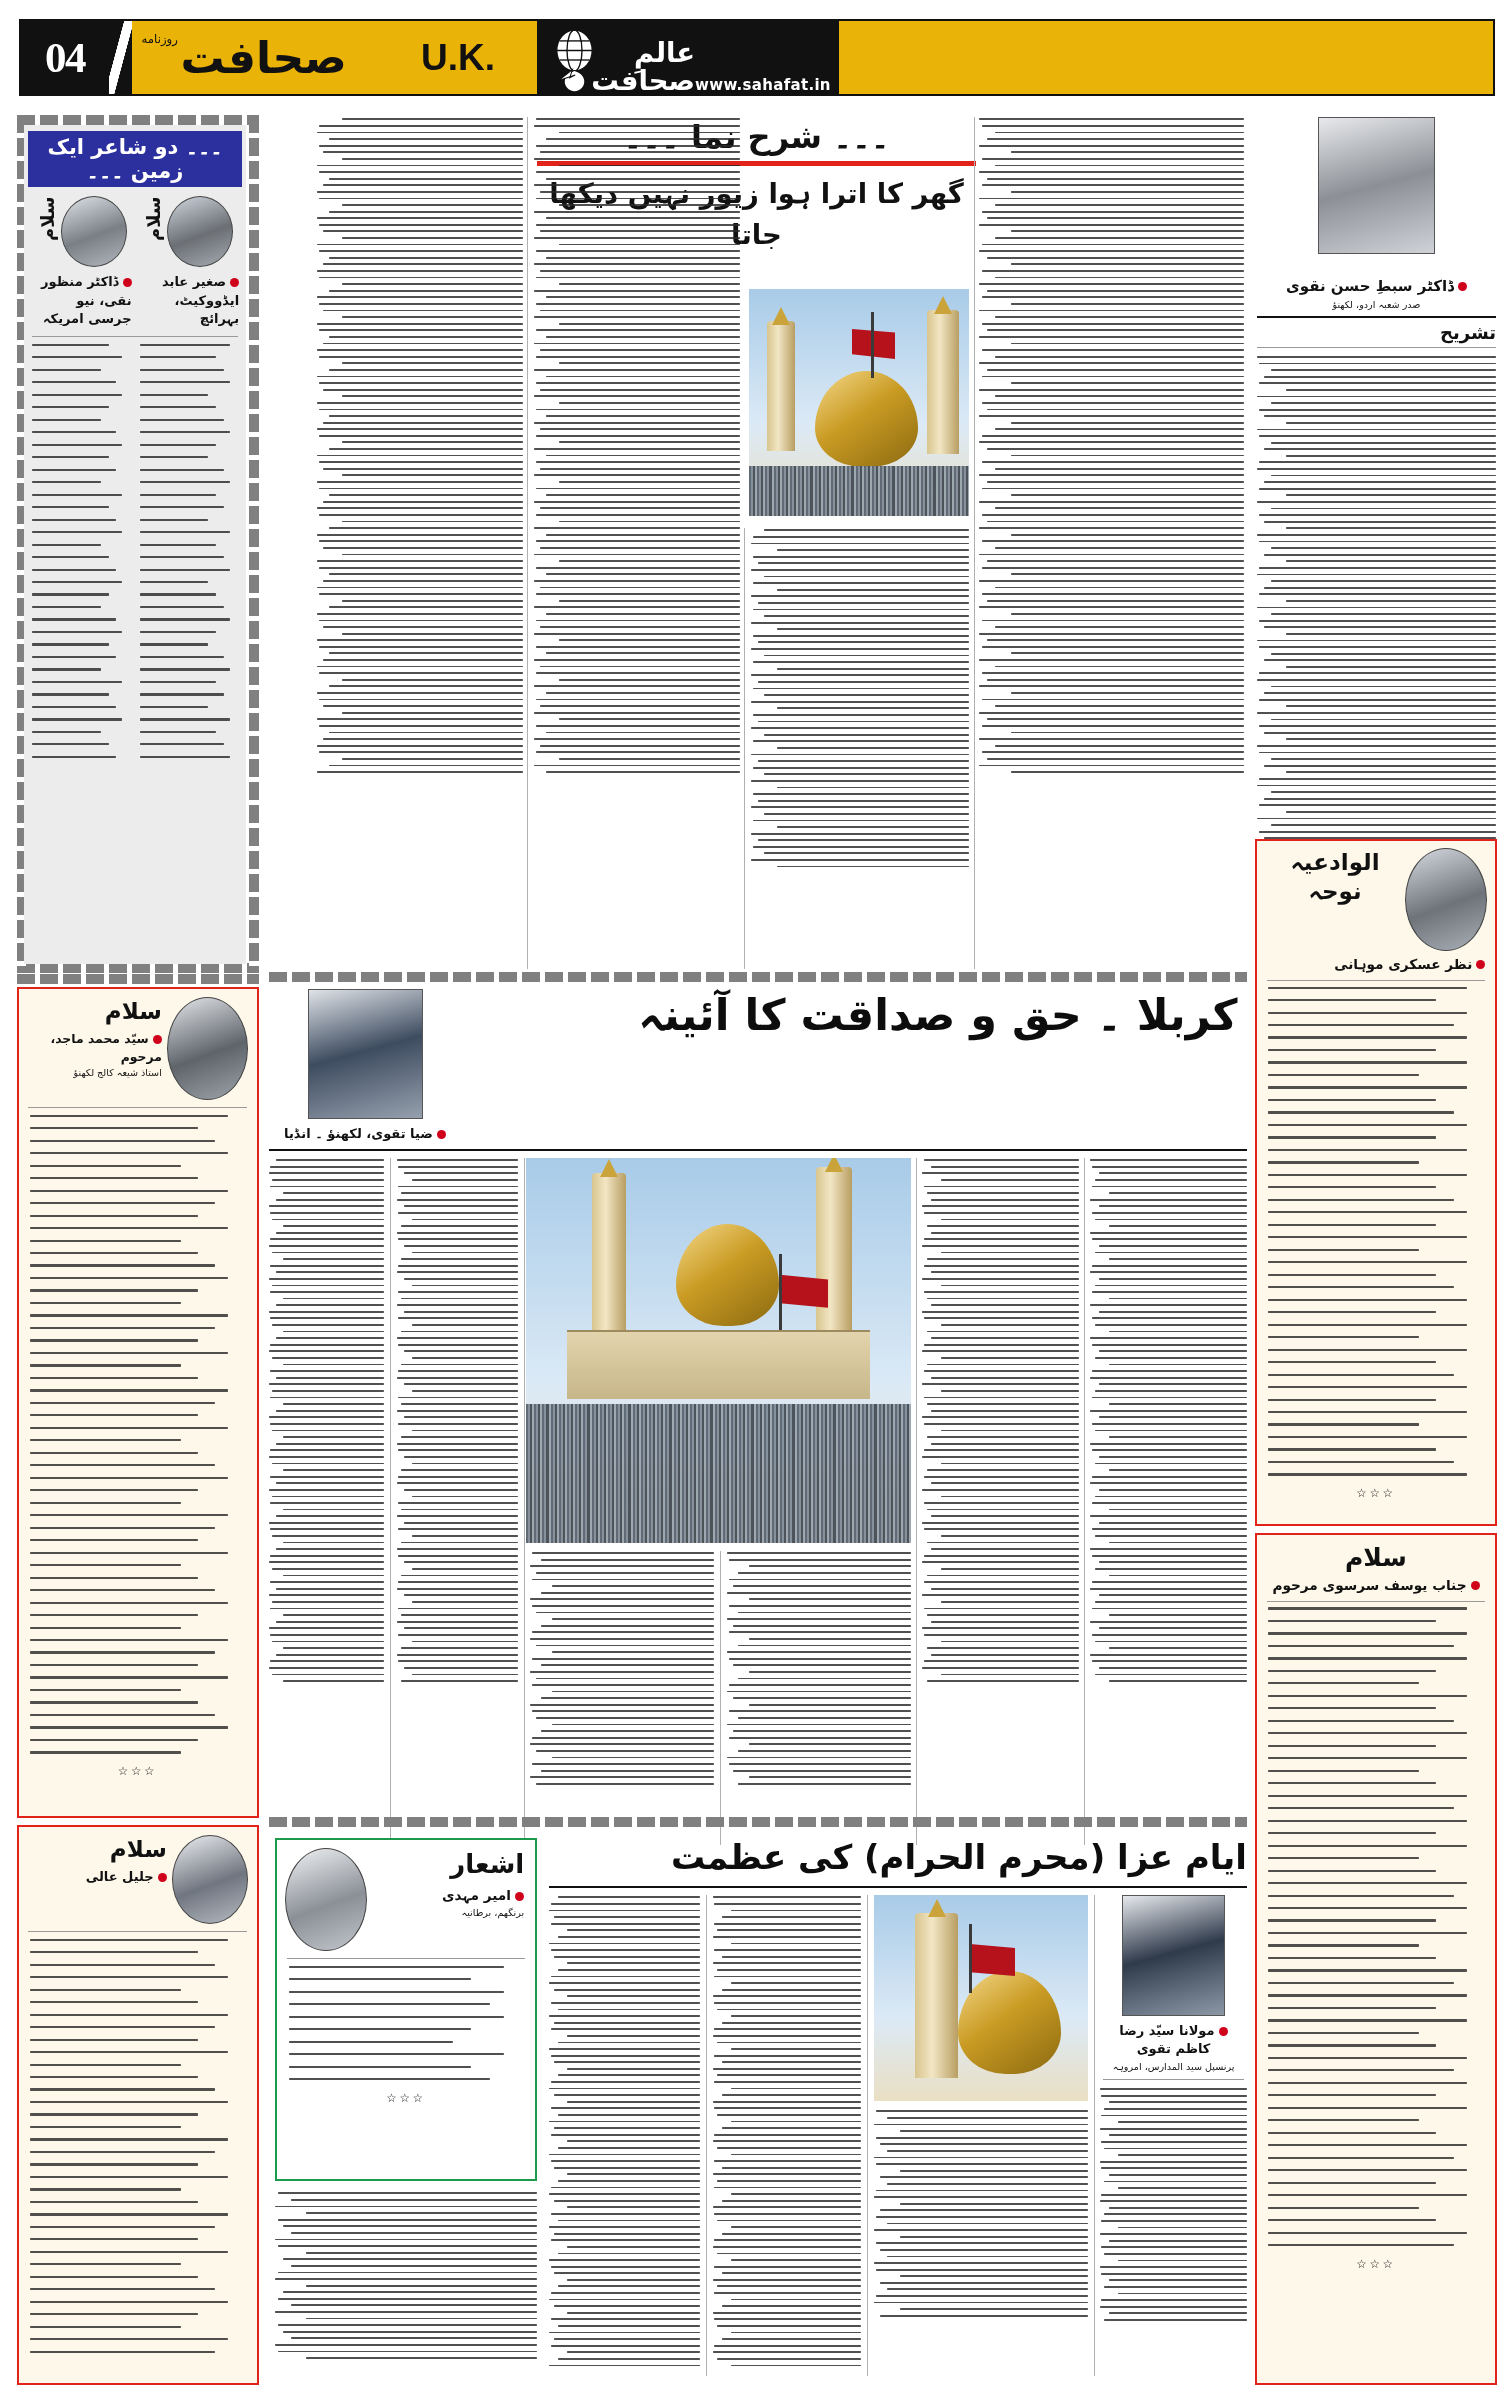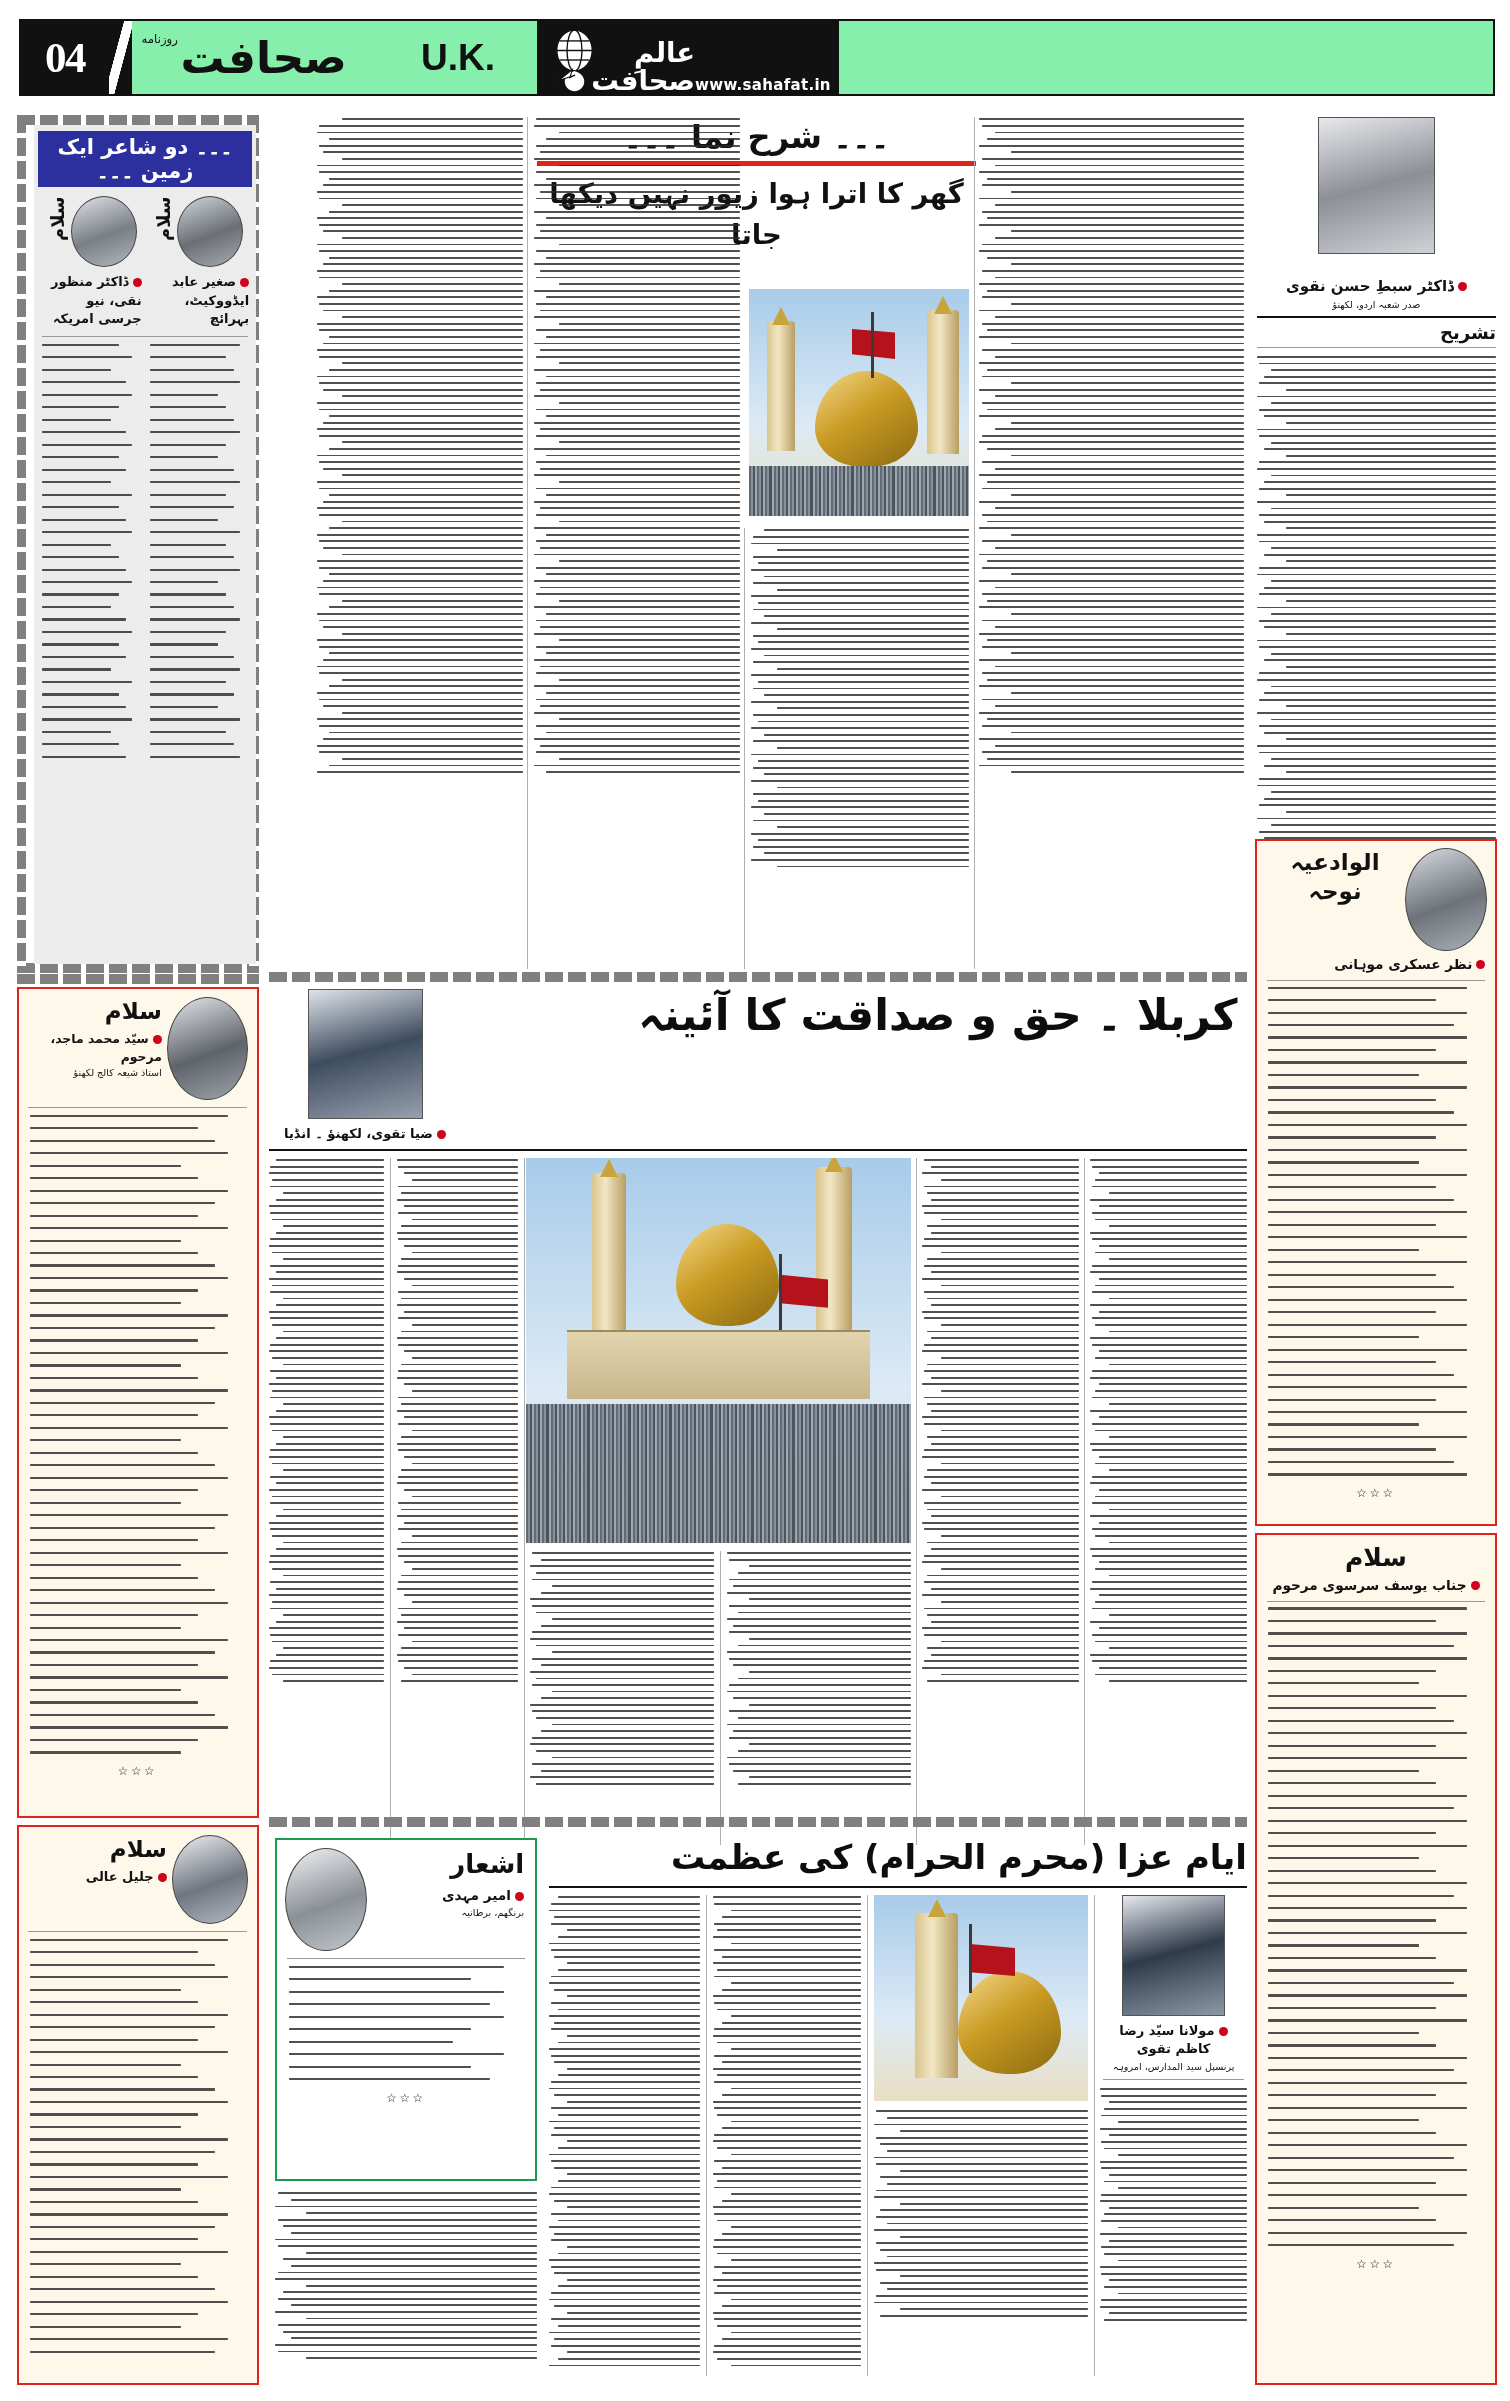--- a/index.html
+++ b/index.html
@@ -7,21 +7,21 @@
   body {
     width:1511px; height:2401px;
     font-family:"DejaVu Sans","Liberation Sans",sans-serif;
     position:relative; overflow:hidden;
     background:#fdfdfd;
   }
   .page { position:relative; width:1511px; height:2401px; background:#ffffff; padding:0; }
 
   
   .masthead { position:absolute; left:19px; top:19px; width:1476px; height:77px;
-     border:2.1px solid #111; background:#86efac; display:flex; align-items:stretch; }
+     border:2.1px solid #111; background:#eab308; display:flex; align-items:stretch; }
   .mh-pageno { width:88px; background:#111; color:#fff; display:flex; align-items:center; justify-content:center;
      font-size:43px; font-weight:bold; font-family:"Liberation Serif",serif; letter-spacing:-1.4px;}
   .mh-slash { width:23px; background:linear-gradient(105deg,#111 0%,#111 35%,#fff 36%,#fff 58%,#111 59%,#111 100%); }
   .mh-urdu { flex:0 0 247px; display:flex; align-items:center; justify-content:flex-start; padding-left:9.6px;}
   .mh-urdu .big { font-size:44px; font-weight:bold; color:#111; font-family:"DejaVu Sans",sans-serif;
       direction:rtl; line-height:1; letter-spacing:-2.1px;}
   .mh-urdu .sup { font-size:11.7px; color:#111; direction:rtl; align-self:flex-start; margin-top:11px; margin-right:2.7px;}
   .mh-center { flex:1; display:flex; flex-direction:column; align-items:center; justify-content:center; gap:1.4px;}
   .mh-title { display:flex; align-items:baseline; border-bottom:2.1px solid #111; padding-bottom:0.7px;}
   .mh-daily { font-size:11.7px; font-weight:bold; letter-spacing:0px; color:#111; }
@@ -131,21 +131,21 @@
       <div class="mh-r-web">www.sahafat.in</div>
     </div>
   </div>
 
   <div class="dashframe" style="left:16.5px; top:115px; width:242px; height:858px;">
     <div class="dtop"></div>
       <div class="dbot"></div>
       <div class="dleft"></div>
       <div class="dright"></div>
   </div>
-  <div class="panel" style="left:34px; top:125px; width:222px; height:839px;">
+  <div class="panel" style="left:24px; top:125px; width:222px; height:839px;">
     <div class="bluebar" style="margin:5.5px 4.1px 0 4.1px; font-size:21px;">۔۔۔ دو شاعر ایک زمین ۔۔۔</div>
 
     <div style="display:flex; flex-direction:row-reverse; justify-content:space-around; margin-top:9.6px; padding:0 5.5px;">
       <div style="display:flex; flex-direction:row-reverse; align-items:center; gap:2.7px;">
         <div class="circ-photo" style="width:66px;height:71px;background:linear-gradient(160deg,#cfd6de,#6b6f74 55%,#a7acb2);"></div>
         <div style="direction:rtl;font-size:18px;font-weight:bold;color:#111;writing-mode:vertical-rl;transform:rotate(180deg);height:71px;">سلام</div>
       </div>
       <div style="display:flex; flex-direction:row-reverse; align-items:center; gap:2.7px;">
         <div class="circ-photo" style="width:66px;height:71px;background:linear-gradient(160deg,#dfe3e8,#7a7f86 55%,#b3b8be);"></div>
         <div style="direction:rtl;font-size:18px;font-weight:bold;color:#111;writing-mode:vertical-rl;transform:rotate(180deg);height:71px;">سلام</div>

